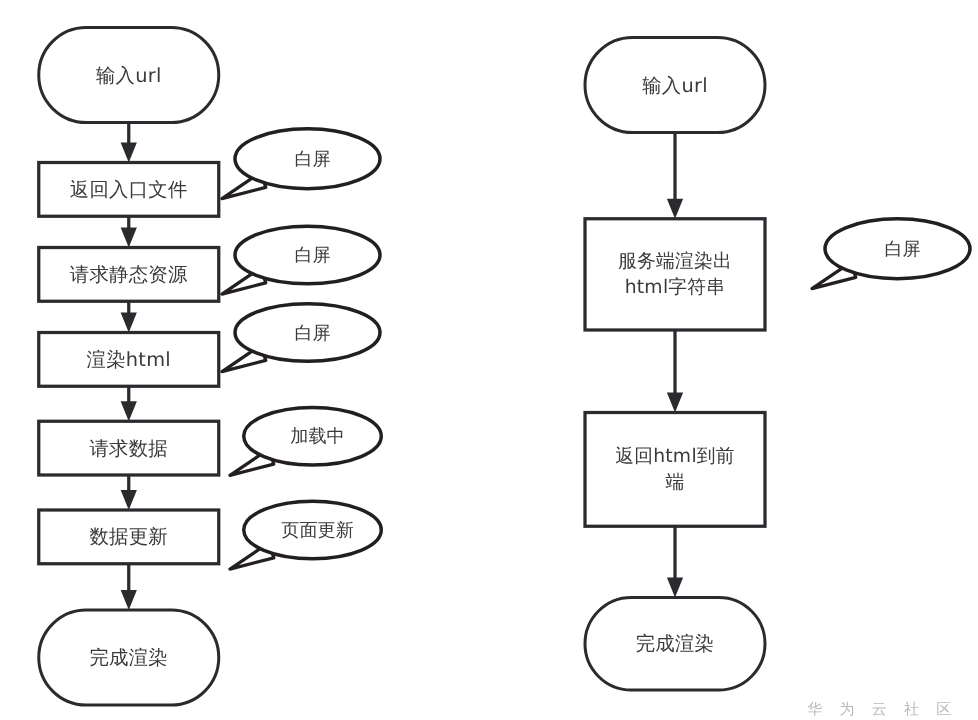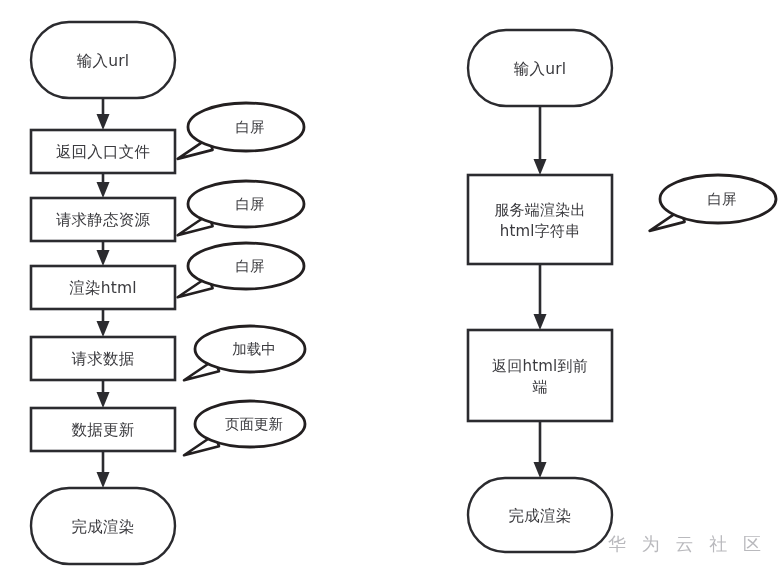--- a/index.html
+++ b/index.html
@@ -72,23 +72,23 @@
   .bubble-label {
     fill: #3a3a3e;
     font-family: "DejaVu Sans", "Liberation Sans", sans-serif;
     font-size: 14.5px;
     text-anchor: middle;
     dominant-baseline: middle;
   }
   .watermark-text {
     position: absolute;
     right: 16px;
-    bottom: 20px;
-    font-family: "DejaVu Sans", "Liberation Sans", sans-serif;
-    font-size: 18px;
+    bottom: 0;
+    font-family: "DejaVu Sans", "Liberation Sans", sans-serif;
+    font-size: 12px;
     color: #b9b9bd;
     letter-spacing: 5px;
     white-space: nowrap;
     user-select: none;
   }
 </style>
 </head>
 <body>
 
 <div id="diagram-root">

